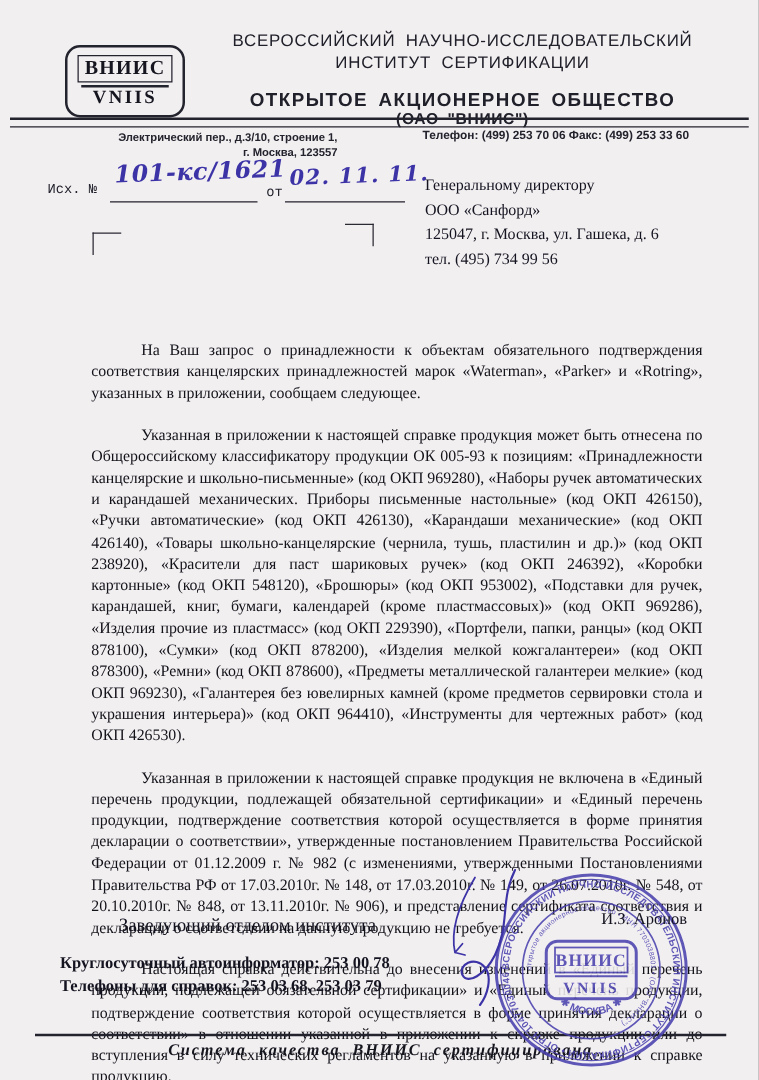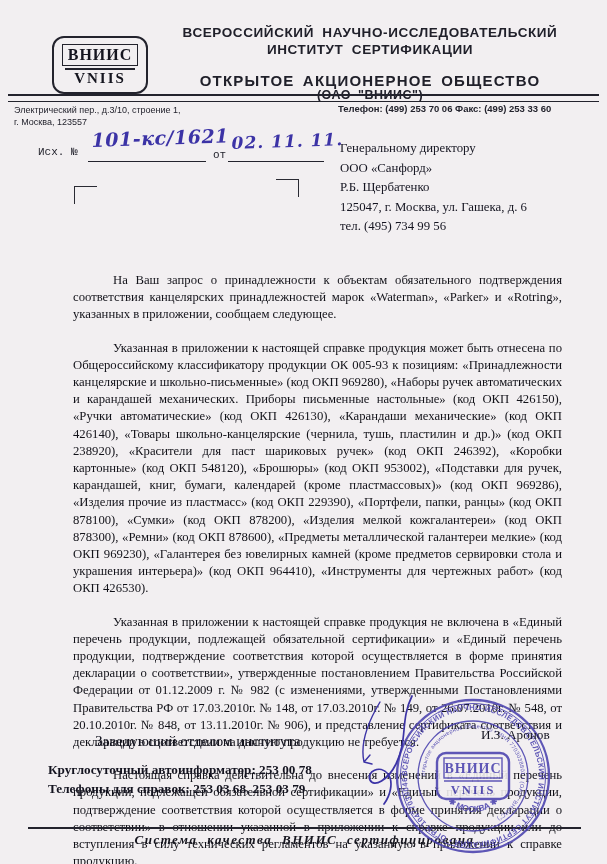--- a/index.html
+++ b/index.html
@@ -18,30 +18,30 @@
   .logo-cyr{
     border:1.5px solid #23232d;padding:0 5px;line-height:20px;
     font-weight:bold;font-size:16px;letter-spacing:1px;font-family:"Liberation Serif",serif;
   }
   .logo-line{width:70px;border-top:2px solid #23232d;margin:2px 0 0 0;}
   .logo-lat{font-weight:bold;font-size:15px;letter-spacing:2px;line-height:17px;font-family:"Liberation Serif",serif;}
   .head-title{
     position:absolute;left:160px;top:24px;width:420px;text-align:center;
     font-family:"Liberation Sans",sans-serif;color:#20202a;
   }
-  .ht1{font-size:13.5px;font-weight:bold;letter-spacing:.6px;line-height:17px;word-spacing:4px;}
+  .ht1{font-size:13.5px;font-weight:normal;letter-spacing:.6px;line-height:17px;word-spacing:4px;}
   .ht3{font-size:15px;font-weight:bold;letter-spacing:1.2px;line-height:13px;margin-top:16px;word-spacing:3px;}
   .ht4{font-size:12.5px;font-weight:bold;letter-spacing:.5px;line-height:16px;word-spacing:3px;}
   .rule-double{
     position:absolute;left:8px;top:94px;width:591px;height:5px;
     border-top:2.5px solid #23232d;border-bottom:1.5px solid #23232d;
   }
   .addr-left{
-    position:absolute;left:14px;top:104px;width:240px;text-align:left;
-    font-family:"Liberation Sans",sans-serif;font-weight:normal;font-size:9px;line-height:12px;color:#23232d;
+    position:absolute;left:30px;top:104px;width:240px;text-align:right;
+    font-family:"Liberation Sans",sans-serif;font-weight:bold;font-size:9px;line-height:12px;color:#23232d;
   }
   .addr-right{
     position:absolute;left:338px;top:102px;width:262px;text-align:left;
     font-family:"Liberation Sans",sans-serif;font-weight:bold;font-size:9.5px;line-height:13px;color:#23232d;
   }
   
   .out-label{position:absolute;left:38px;top:146px;font-family:"Liberation Mono",monospace;font-size:11px;color:#23232d;}
   .ot-label{position:absolute;left:213px;top:149px;font-family:"Liberation Mono",monospace;font-size:11px;color:#23232d;}
   .hw{
     font-family:"DejaVu Serif",serif;font-style:italic;font-weight:bold;
@@ -104,21 +104,20 @@
   <div class="out-label">Исх.  №</div>
   <div class="hw hw-num">101-кс/1621</div>
   <div class="u1"></div>
   <div class="ot-label">от</div>
   <div class="hw hw-date">02. 11. 11.</div>
   <div class="u2"></div>
 
   <div class="recipient">
     <div>Генеральному директору</div>
     <div>ООО «Санфорд»</div>
-    <div>Р.Б. Щербатенко</div>
     <div>125047, г. Москва, ул. Гашека, д. 6</div>
     <div>тел. (495) 734 99 56</div>
   </div>
 
   <div class="corner corner-l"></div>
   <div class="corner corner-r"></div>
 
 
   <div class="body-text">
     <p>На Ваш запрос о принадлежности к объектам обязательного подтверждения соответствия канцелярских принадлежностей марок «Waterman», «Parker» и «Rotring», указанных в приложении, сообщаем следующее.</p>

